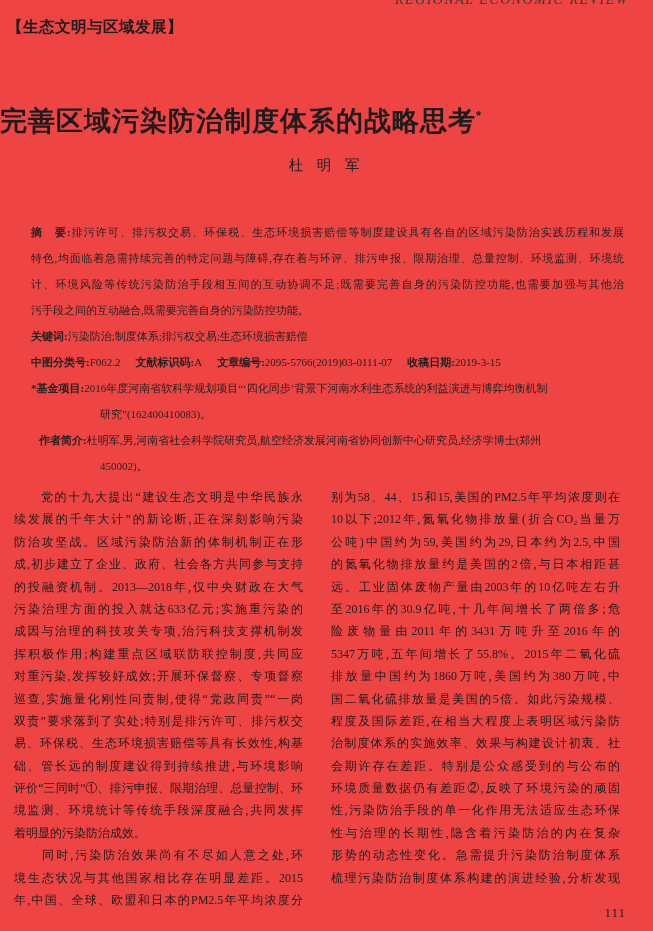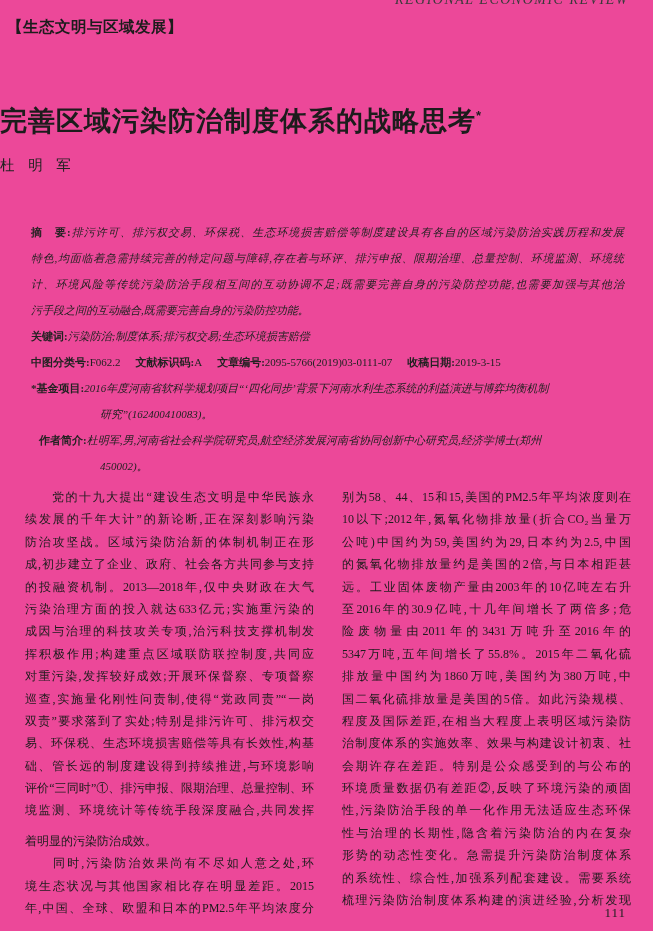--- a/index.html
+++ b/index.html
@@ -1,18 +1,18 @@
 <!DOCTYPE html>
 <html><head>
 <meta charset="utf-8">
 <style>
   html,body { margin:0; padding:0; background:#e8e8e8; }
   .page {
     position:relative; width:653px; height:931px; margin:0 auto;
-    background:#ec4899; overflow:hidden;
+    background:#ef4444; overflow:hidden;
     font-family:"Liberation Serif","DejaVu Serif",serif;
     color:#1c1c1c;
   }
   .journal-header {
     position:absolute; top:-8px; right:24px;
     font-family:"Liberation Serif",serif; font-style:italic;
     font-size:14px; letter-spacing:1.5px; color:#3a3a3a; white-space:nowrap;
   }
   .column-tag {
     position:absolute; top:17px; left:7px;
@@ -20,47 +20,47 @@
     font-weight:bold; font-size:15.5px; letter-spacing:0.5px;
   }
   .title {
     position:absolute; top:85px; left:0; width:100%;
     font-family:"Liberation Sans","DejaVu Sans",sans-serif;
     font-weight:bold; font-size:27px; letter-spacing:1px; white-space:nowrap;
   }
   .title .note-mark { font-size:13px; vertical-align:super; font-weight:bold; }
   .author {
     position:absolute; top:156px; left:0; width:100%;
-    text-align:left; font-size:14.5px; letter-spacing:5px; color:#222;
+    text-align:center; font-size:14.5px; letter-spacing:5px; color:#222;
   }
   .meta {
     position:absolute; left:31px; top:219px; width:593px;
     font-size:11px; line-height:26px; color:#222;
   }
   .meta-line { text-align:justify; }
   .meta-line.jl { text-align:justify; text-align-last:justify; }
   .meta-label {
     font-family:Liberation Serif, serif;
     font-weight:bold; font-style:normal;
   }
-  .kai { font-style:italic; }
+  .kai { }
   .clc-group { margin-right:15px; white-space:nowrap; }
   .clc-group .clc-value { font-style:normal; }
   .hang { padding-left:69px; }
   .bio-line1 { padding-left:8px; }
   .body-cols {
-    position:absolute; left:25px; top:486px; width:606px;
+    position:absolute; left:14px; top:486px; width:606px;
     display:flex; gap:28px;
   }
   .col { width:296px; font-size:12px; line-height:22.4px; }
   .col .line {
     height:22.4px; overflow:visible;
     text-align:justify; text-align-last:justify;
   }
-  .col .line.para-end { text-align-last:left;margin-top:8px; }
+  .col .line.para-end { text-align-last:left; }
   .page-num {
     position:absolute; right:27px; bottom:10px;
     font-size:13px; letter-spacing:1px; color:#222;
   }
 </style>
 </head>
 <body>
 
 <div class="page">
 
@@ -122,20 +122,19 @@
         <div class="line">5347万吨,五年间增长了55.8%。2015年二氧化硫</div>
         <div class="line">排放量中国约为1860万吨,美国约为380万吨,中</div>
         <div class="line">国二氧化硫排放量是美国的5倍。如此污染规模、</div>
         <div class="line">程度及国际差距,在相当大程度上表明区域污染防</div>
         <div class="line">治制度体系的实施效率、效果与构建设计初衷、社</div>
         <div class="line">会期许存在差距。特别是公众感受到的与公布的</div>
         <div class="line">环境质量数据仍有差距②,反映了环境污染的顽固</div>
         <div class="line">性,污染防治手段的单一化作用无法适应生态环保</div>
         <div class="line">性与治理的长期性,隐含着污染防治的内在复杂</div>
         <div class="line">形势的动态性变化。急需提升污染防治制度体系</div>
-        <div class="line">的系统性、综合性,加强系列配套建设。需要系统</div>
         <div class="line">梳理污染防治制度体系构建的演进经验,分析发现</div>
       </div>
   </div>
 
   <div class="page-num">111</div>
 
 </div>
 
 </body></html>

